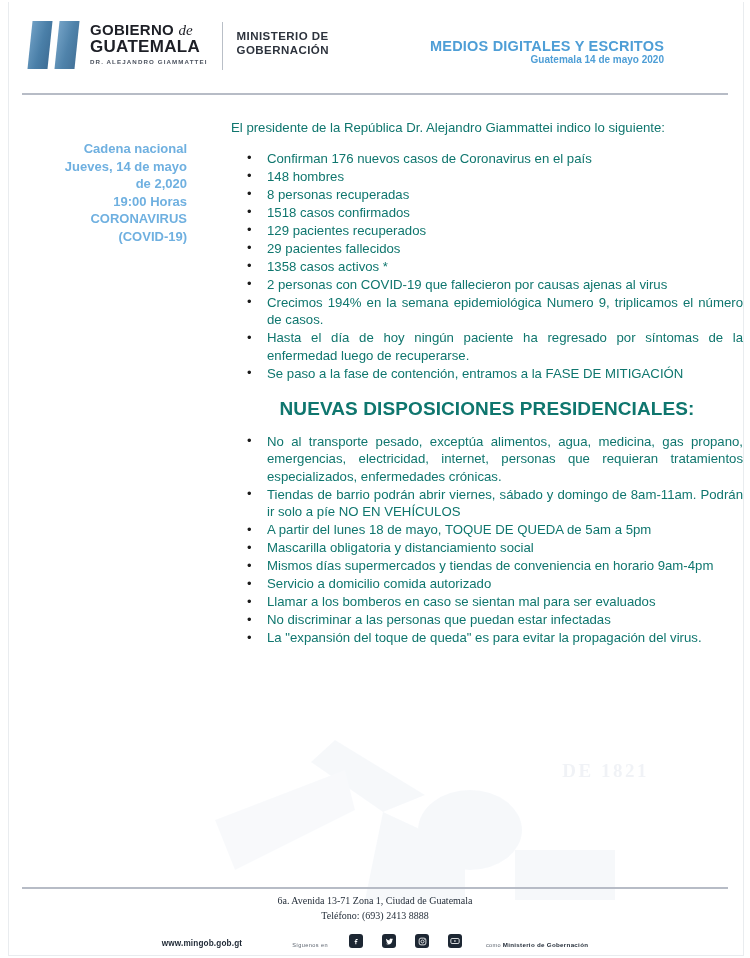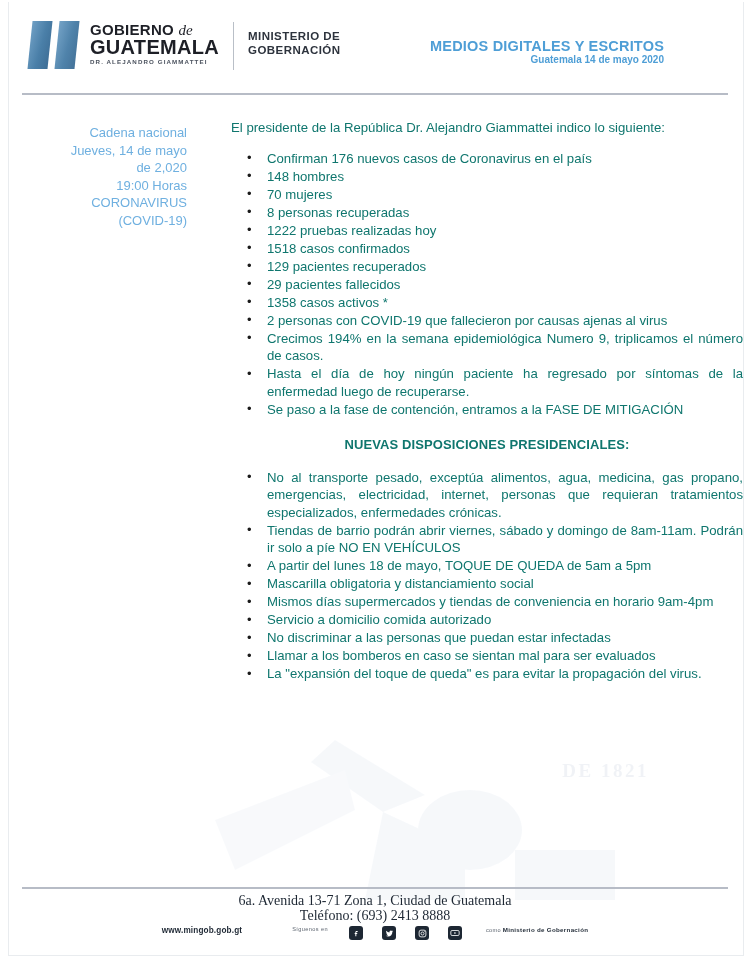--- a/index.html
+++ b/index.html
@@ -74,21 +74,21 @@
     line-height: 15px;
   }
   .logo-line1 em {
     font-style: italic;
     font-weight: normal;
     font-family: "Liberation Serif", serif;
     font-size: 15px;
     letter-spacing: 0;
   }
   .logo-line2 {
-    font-size: 20px;
+    font-size: 17px;
     font-weight: bold;
     letter-spacing: 0.3px;
     color: #1d1f26;
     line-height: 18px;
   }
   .logo-line3 {
     font-size: 6.2px;
     font-weight: bold;
     letter-spacing: 1.1px;
     color: #4b525e;
@@ -135,26 +135,26 @@
     top: 93px;
     width: 706px;
     height: 2px;
     background: #b7bcc6;
   }
 
   
   .sidebar {
     position: absolute;
     left: 30px;
-    top: 124px;
+    top: 140px;
     width: 157px;
     text-align: right;
     color: #6fb0e0;
     font-size: 13px;
-    font-weight: normal;
+    font-weight: bold;
     line-height: 17.6px;
   }
   .sidebar div { white-space: nowrap; }
 
   
   .content {
     position: absolute;
     left: 215px;
     top: 119px;
     width: 512px;
@@ -183,21 +183,21 @@
     position: absolute;
     left: 16px;
     top: -0.5px;
     font-size: 13px;
     color: #1a1a1a;
   }
   ul.blist > li.nojust { text-align: left; }
   .section-title {
     text-align: center;
     font-weight: bold;
-    font-size: 13px;
+    font-size: 19px;
     margin: 18px 0 15px 0;
     letter-spacing: 0.1px;
   }
 
   
   .watermark {
     position: absolute;
     left: 215px;
     top: 700px;
     width: 470px;
@@ -227,30 +227,30 @@
   }
   .footer {
     position: absolute;
     left: 0;
     top: 894px;
     width: 750px;
     text-align: center;
   }
   .foot-addr {
     font-family: "Liberation Serif", serif;
-    font-size: 14px;
+    font-size: 10px;
     color: #1d2733;
     line-height: 14.5px;
   }
   .foot-social {
     display: flex;
-    align-items: flex-start;
+    align-items: flex-end;
     justify-content: center;
     gap: 16px;
-    margin-top: 3px;
+    margin-top: 11px;
     font-size: 7.6px;
     color: #1d2733;
   }
   .foot-url {
     font-weight: bold;
     font-size: 8.2px;
     letter-spacing: 0.15px;
     color: #1d2733;
     margin-right: 34px;
   }
@@ -338,44 +338,42 @@
     </svg>
     <div class="wm-text">DE 1821</div>
   </div>
 
   <div class="content">
     <p class="lead">El presidente de la República Dr. Alejandro Giammattei indico lo siguiente:</p>
 
     <ul class="blist">
       <li class="nojust">Confirman 176 nuevos casos de Coronavirus en el país</li>
       <li class="nojust">148 hombres</li>
-      <li class="nojust">70 mujeres</li>
       <li class="nojust">8 personas recuperadas</li>
-      <li class="nojust">1222 pruebas realizadas hoy</li>
       <li class="nojust">1518 casos confirmados</li>
       <li class="nojust">129 pacientes recuperados</li>
       <li class="nojust">29 pacientes fallecidos</li>
       <li class="nojust">1358 casos activos *</li>
       <li class="nojust">2 personas con COVID-19 que fallecieron por causas ajenas al virus</li>
       <li>Crecimos 194% en la semana epidemiológica Numero 9, triplicamos el número de casos.</li>
       <li>Hasta el día de hoy ningún paciente ha regresado por síntomas de la enfermedad luego de recuperarse.</li>
       <li class="nojust">Se paso a la fase de contención, entramos a la FASE DE MITIGACIÓN</li>
     </ul>
 
     <div class="section-title">NUEVAS DISPOSICIONES PRESIDENCIALES:</div>
 
     <ul class="blist">
       <li>No al transporte pesado, exceptúa alimentos, agua, medicina, gas propano, emergencias, electricidad, internet, personas que requieran tratamientos especializados, enfermedades crónicas.</li>
       <li>Tiendas de barrio podrán abrir viernes, sábado y domingo de 8am-11am. Podrán ir solo a píe NO EN VEHÍCULOS</li>
       <li class="nojust">A partir del lunes 18 de mayo, TOQUE DE QUEDA de 5am a 5pm</li>
       <li class="nojust">Mascarilla obligatoria y distanciamiento social</li>
       <li>Mismos días supermercados y tiendas de conveniencia en horario 9am-4pm</li>
       <li class="nojust">Servicio a domicilio comida autorizado</li>
+      <li class="nojust">Llamar a los bomberos en caso se sientan mal para ser evaluados</li>
       <li class="nojust">No discriminar a las personas que puedan estar infectadas</li>
-      <li class="nojust">Llamar a los bomberos en caso se sientan mal para ser evaluados</li>
       <li class="nojust">La "expansión del toque de queda" es para evitar la propagación del virus.</li>
     </ul>
   </div>
 
   <div class="rule-bottom"></div>
   <div class="footer">
     <div class="foot-addr">6a. Avenida 13-71 Zona 1, Ciudad de Guatemala</div>
     <div class="foot-addr">Teléfono: (693) 2413 8888</div>
 
     <div class="foot-social">

